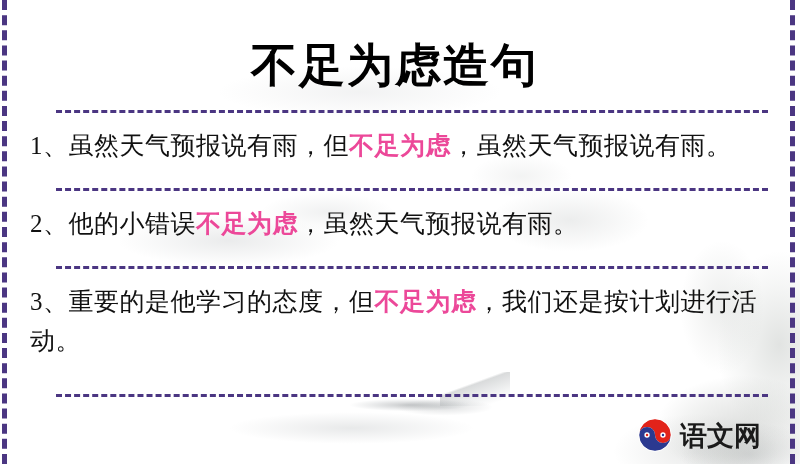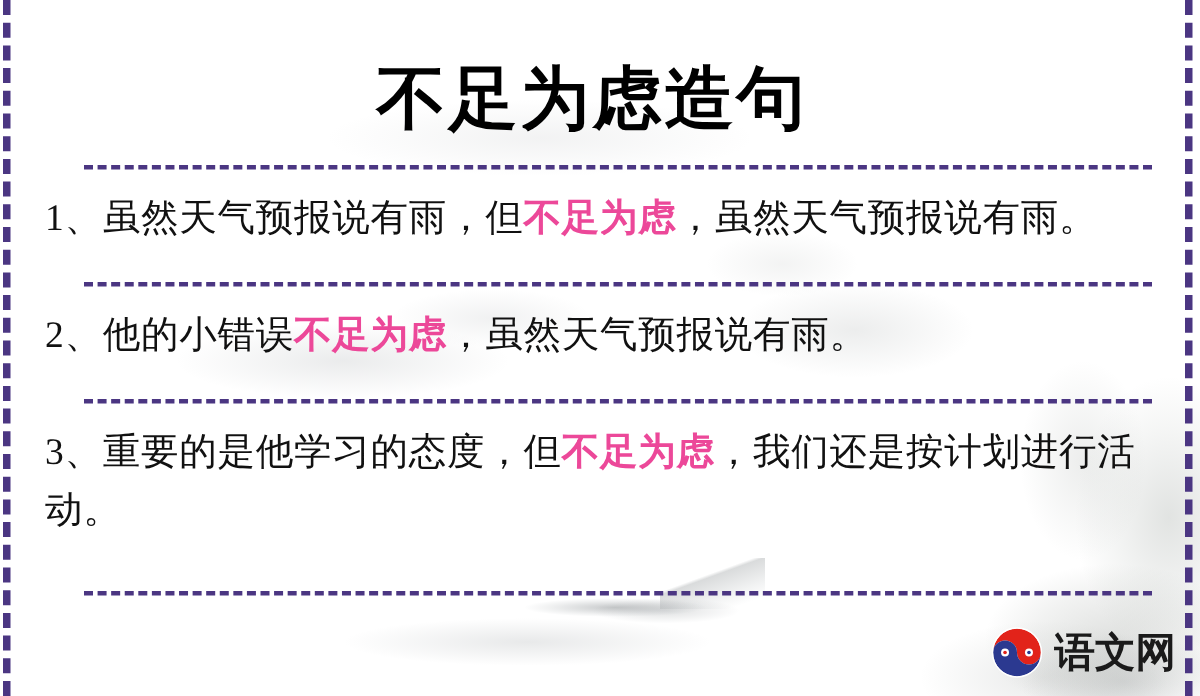--- a/index.html
+++ b/index.html
@@ -154,21 +154,21 @@
     text-align: left;
   }
   .sentence .hl {
     color: #ec4899;
     font-weight: 700;
   }
 
   
   .logo {
     position: absolute;
-    right: 16px;
+    right: 39px;
     bottom: 10px;
     z-index: 6;
     display: flex;
     align-items: center;
     gap: 6px;
   }
   .logo-mark {
     width: 38px;
     height: 38px;
     flex: 0 0 38px;

